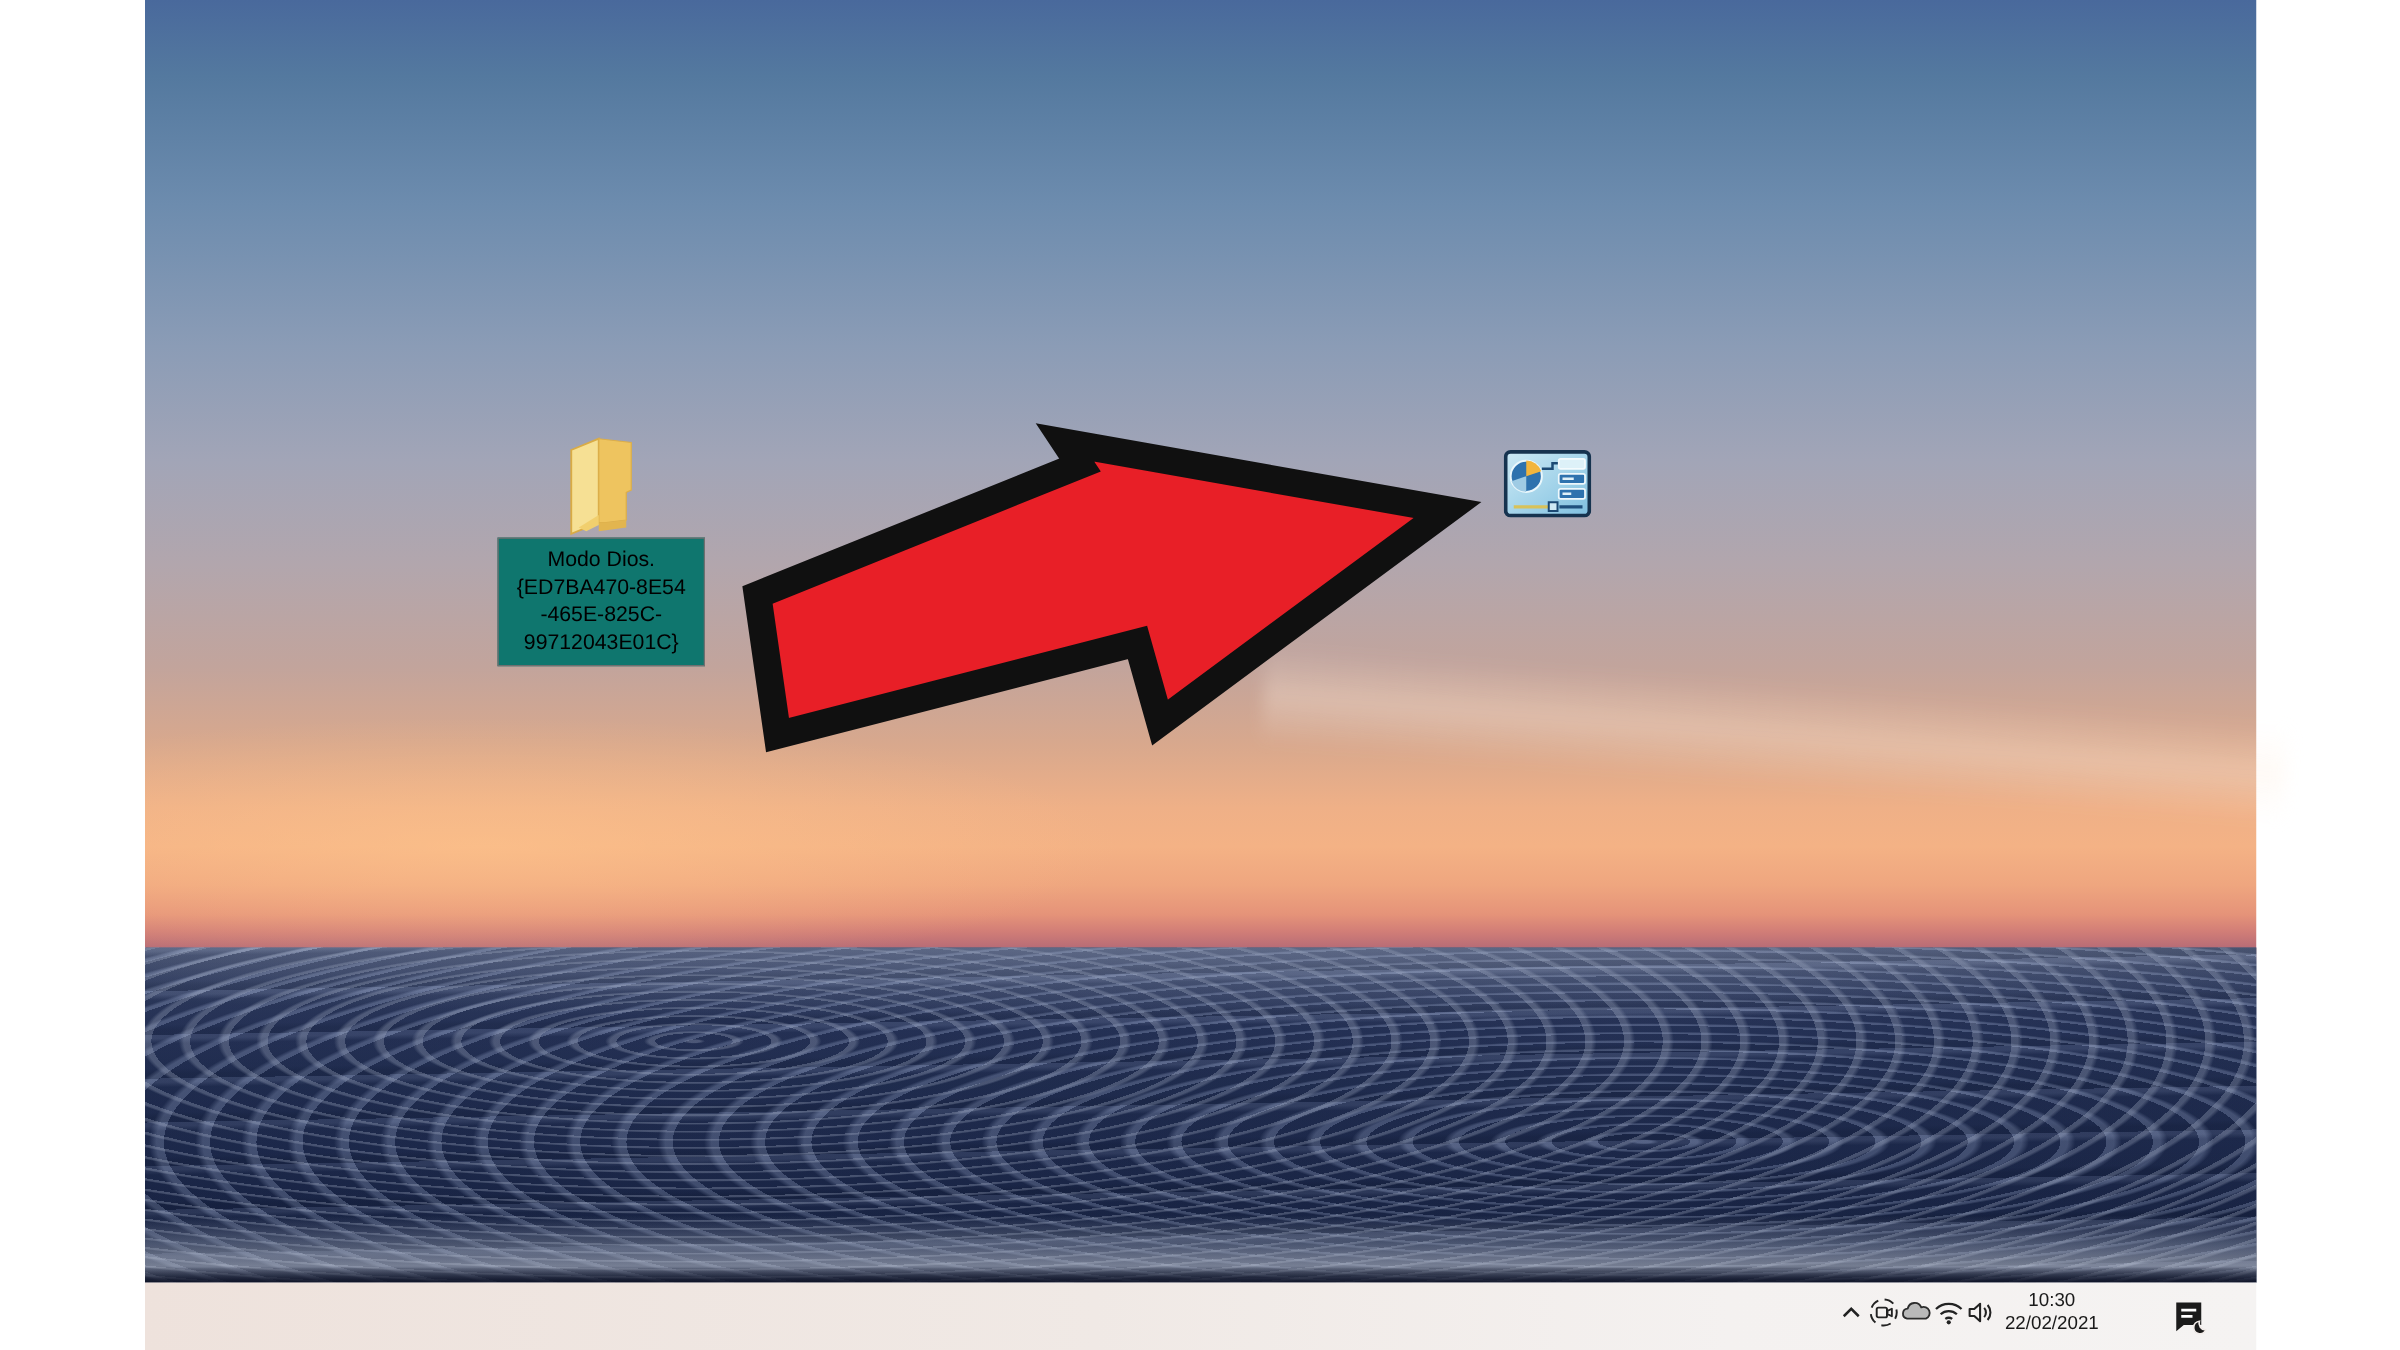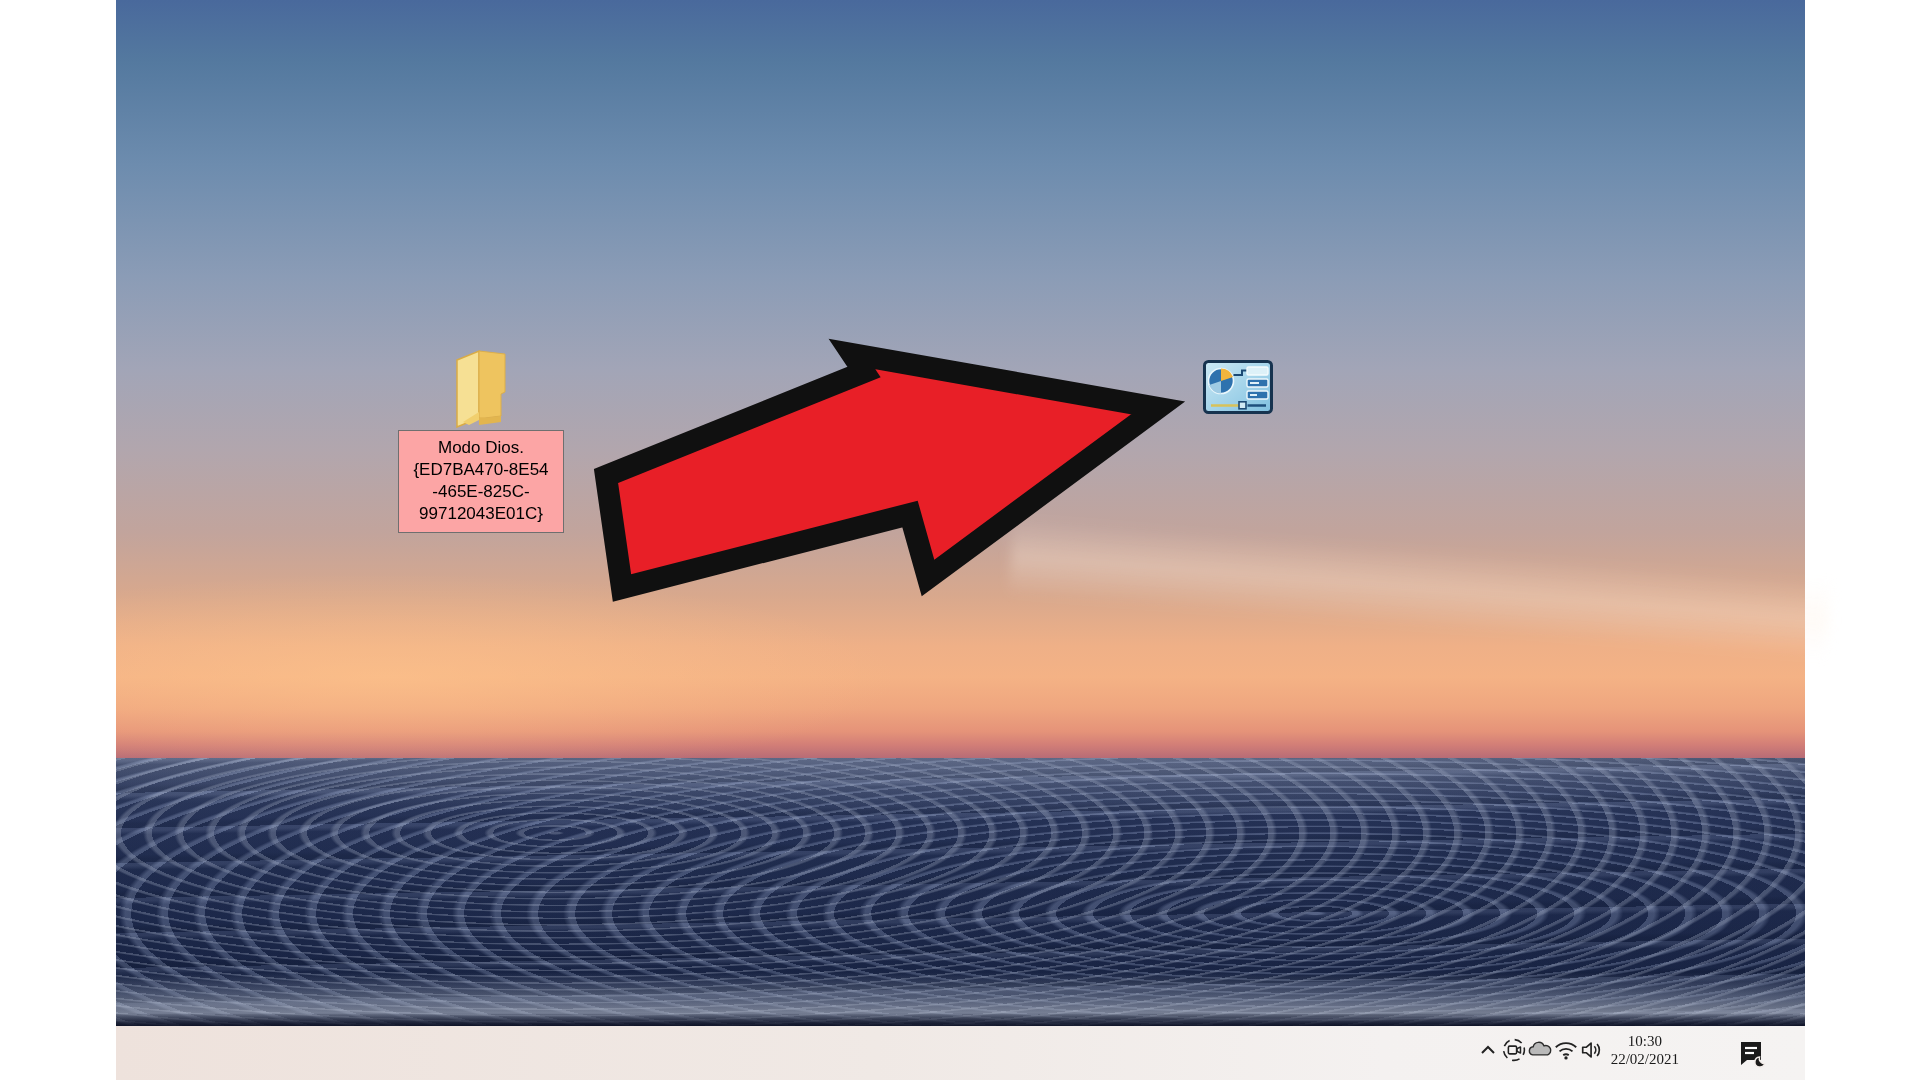--- a/index.html
+++ b/index.html
@@ -56,35 +56,35 @@
   }
   .ocean-shadow{
     position:absolute;left:116px;top:1014px;width:1689px;height:12px;
     background:linear-gradient(180deg, rgba(10,15,34,.1), rgba(8,12,30,.85));
   }
   
   .godmode{position:absolute;left:398px;top:348px;width:166px;text-align:center;cursor:default;}
   .godmode .icon-wrap{width:64px;height:80px;margin:0 auto;}
   .icon-label{
     margin-top:2px;
-    background:#fca5a5;border:1px solid #6f6f6f;
+    background:#0f766e;border:1px solid #6f6f6f;
     color:#000;font-size:17px;line-height:22px;
     padding:6px 2px 7px 2px;
   }
   .cp-icon{position:absolute;left:1203px;top:360px;width:70px;height:54px;cursor:default;}
   
   .arrow-svg{position:absolute;left:0;top:0;pointer-events:none;}
   
   .taskbar{
     position:absolute;left:116px;top:1026px;width:1689px;height:54px;
     background:linear-gradient(90deg,#eee2dc 0%, #f0e9e5 45%, #f4f1f0 75%, #f5f3f2 100%);
   }
   .tray{
     position:absolute;right:120px;top:0;height:47px;
-    display:flex;align-items:center;font-family:Liberation Serif, serif;
+    display:flex;align-items:center;
   }
   .tray-btn{display:flex;align-items:center;justify-content:center;width:26px;height:40px;}
   .clock{
     text-align:center;color:#1a1a1a;font-size:15px;line-height:18px;
     padding:0 6px;white-space:nowrap;
   }
   .action-center{position:absolute;right:34px;top:7px;width:40px;height:40px;
     display:flex;align-items:center;justify-content:center;}
 </style>
 </head>

